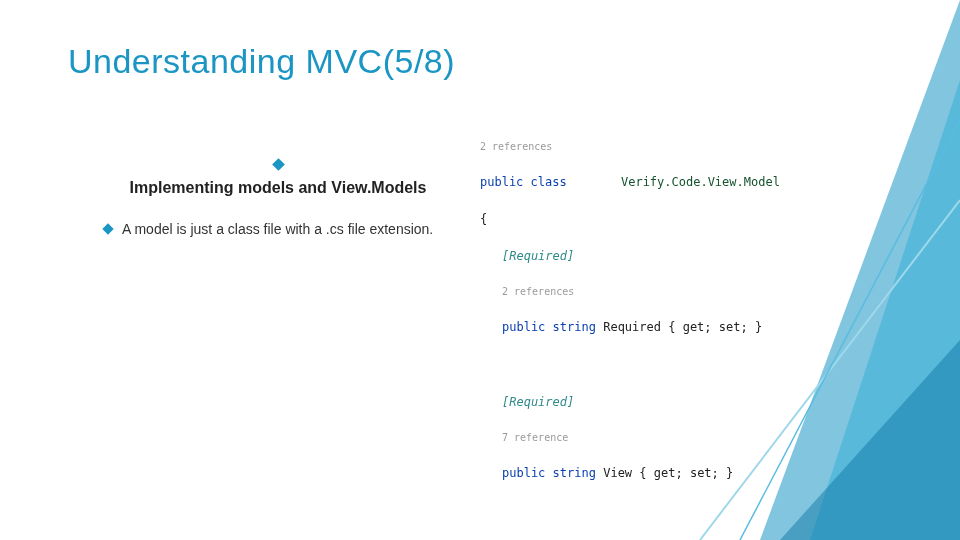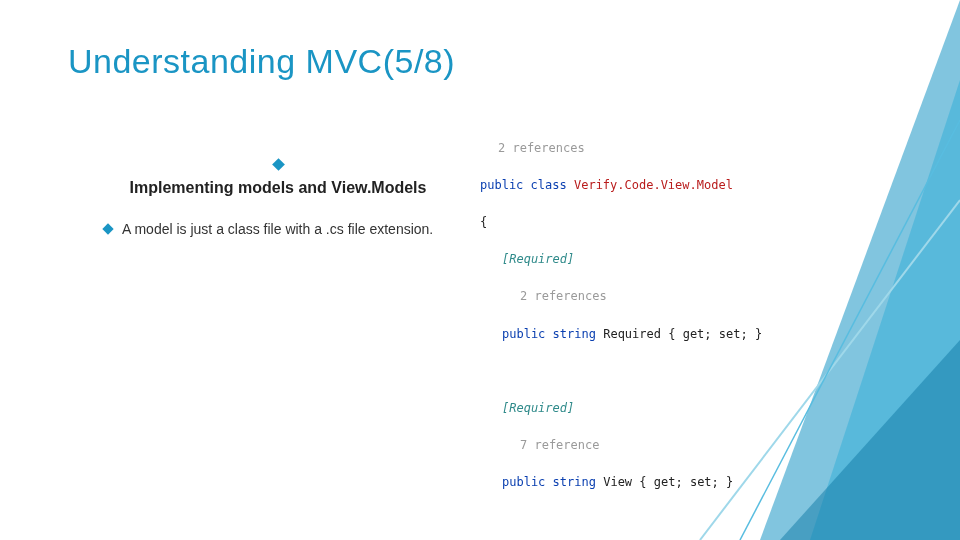--- a/index.html
+++ b/index.html
@@ -47,23 +47,23 @@
     position:absolute;
     left:480px;
     top:120px;
     width:470px;
     font-family: Consolas, Menlo, monospace;
     font-size:12px;
     line-height:1.55;
     color:#222;
     white-space:pre;
   }
-  .c-gray { color:#9a9a9a; font-size:12px;margin-left:18px;}
+  .c-gray { color:#9a9a9a; font-size:10px;}
   .c-kw { color:#0a3fb0; }
-  .c-type { color:#b91c1c; }
+  .c-type { color:#14532d;margin-left:47px; }
   .c-attr { color:#2f8a8a;font-style:italic; }
   .brace { color:#222; }
   .line { display:block; }
   .ind1 { padding-left:22px; }
 </style>
 </head>
 <body>
 
 <svg class="decor" width="960" height="540">
   <polygon points="960,0 960,540 760,540" fill="#1a95c4" opacity="0.55"></polygon>

